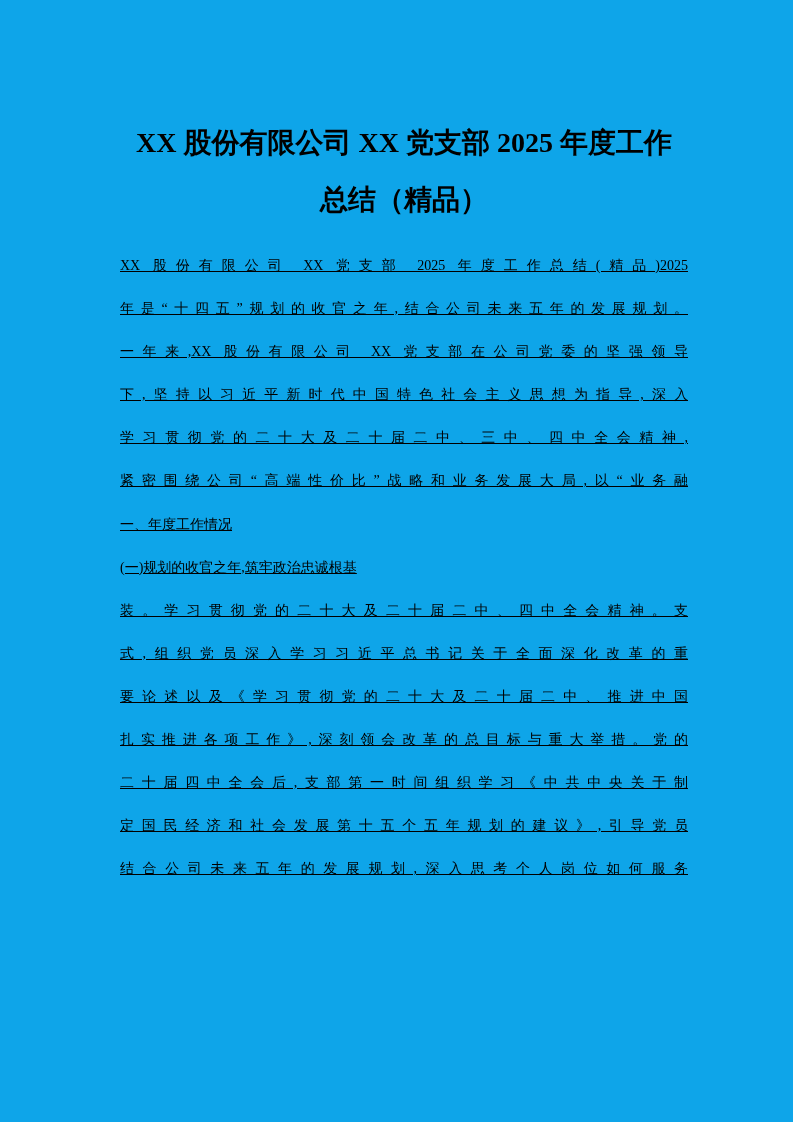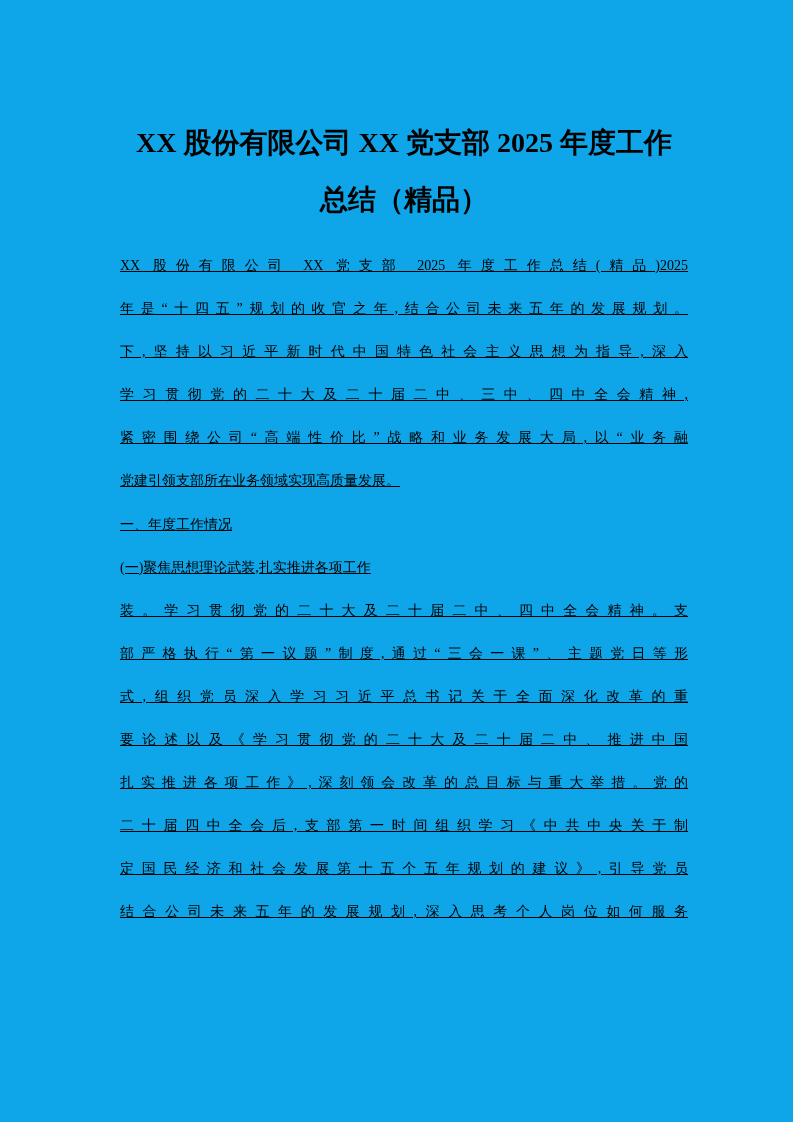--- a/index.html
+++ b/index.html
@@ -49,28 +49,27 @@
 <div class="page">
 
   <div class="doc-title">
     <div class="title-line">XX 股份有限公司 XX 党支部 2025 年度工作</div>
     <div class="title-line">总结（精品）</div>
   </div>
 
   <div class="content">
     <div class="line">XX 股份有限公司 XX 党支部 2025 年度工作总结(精品)2025</div>
     <div class="line">年是“十四五”规划的收官之年,结合公司未来五年的发展规划。</div>
+    <div class="line">一年来,XX 股份有限公司 XX 党支部在公司党委的坚强领导</div>
     <div class="line">下,坚持以习近平新时代中国特色社会主义思想为指导,深入</div>
     <div class="line">学习贯彻党的二十大及二十届二中、三中、四中全会精神,</div>
     <div class="line">紧密围绕公司“高端性价比”战略和业务发展大局,以“业务融</div>
-    <div class="line short">党建引领支部所在业务领域实现高质量发展。</div>
     <div class="line short">一、年度工作情况</div>
-    <div class="line short">(一)聚焦思想理论武装,扎实推进各项工作</div>
+    <div class="line short">(一)规划的收官之年,筑牢政治忠诚根基</div>
     <div class="line">装。学习贯彻党的二十大及二十届二中、四中全会精神。支</div>
-    <div class="line">部严格执行“第一议题”制度,通过“三会一课”、主题党日等形</div>
     <div class="line">式,组织党员深入学习习近平总书记关于全面深化改革的重</div>
     <div class="line">要论述以及《学习贯彻党的二十大及二十届二中、推进中国</div>
     <div class="line">扎实推进各项工作》,深刻领会改革的总目标与重大举措。党的</div>
     <div class="line">二十届四中全会后,支部第一时间组织学习《中共中央关于制</div>
     <div class="line">定国民经济和社会发展第十五个五年规划的建议》,引导党员</div>
     <div class="line">结合公司未来五年的发展规划,深入思考个人岗位如何服务</div>
   </div>
 
 </div>
 

